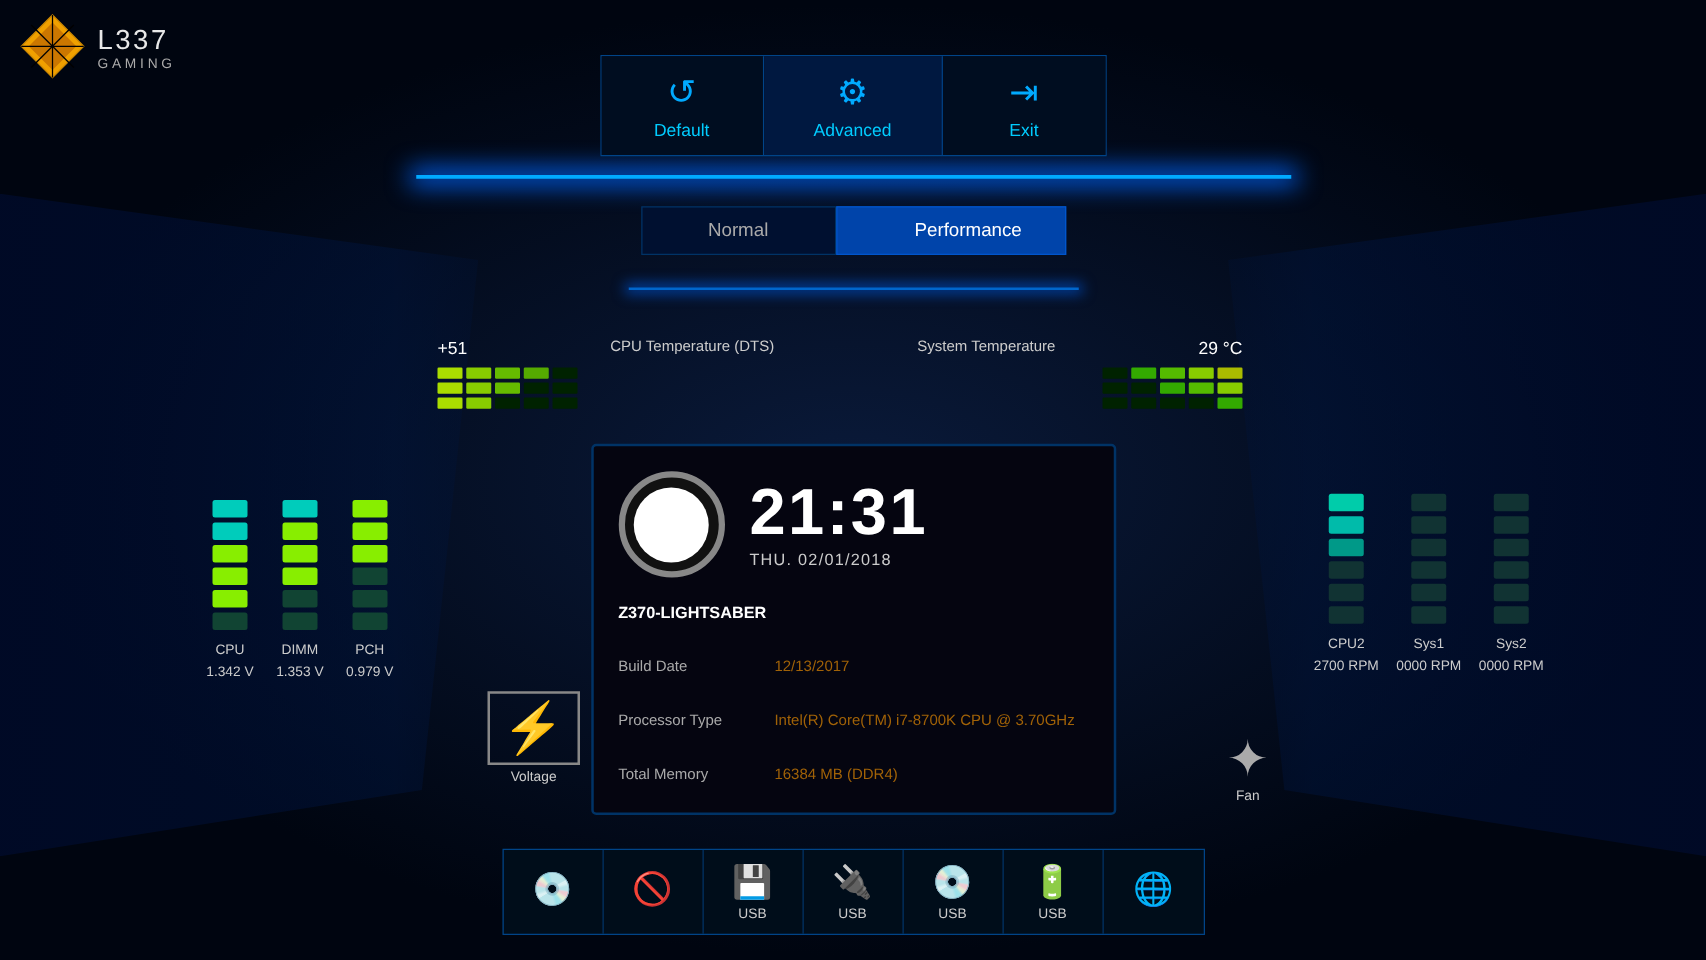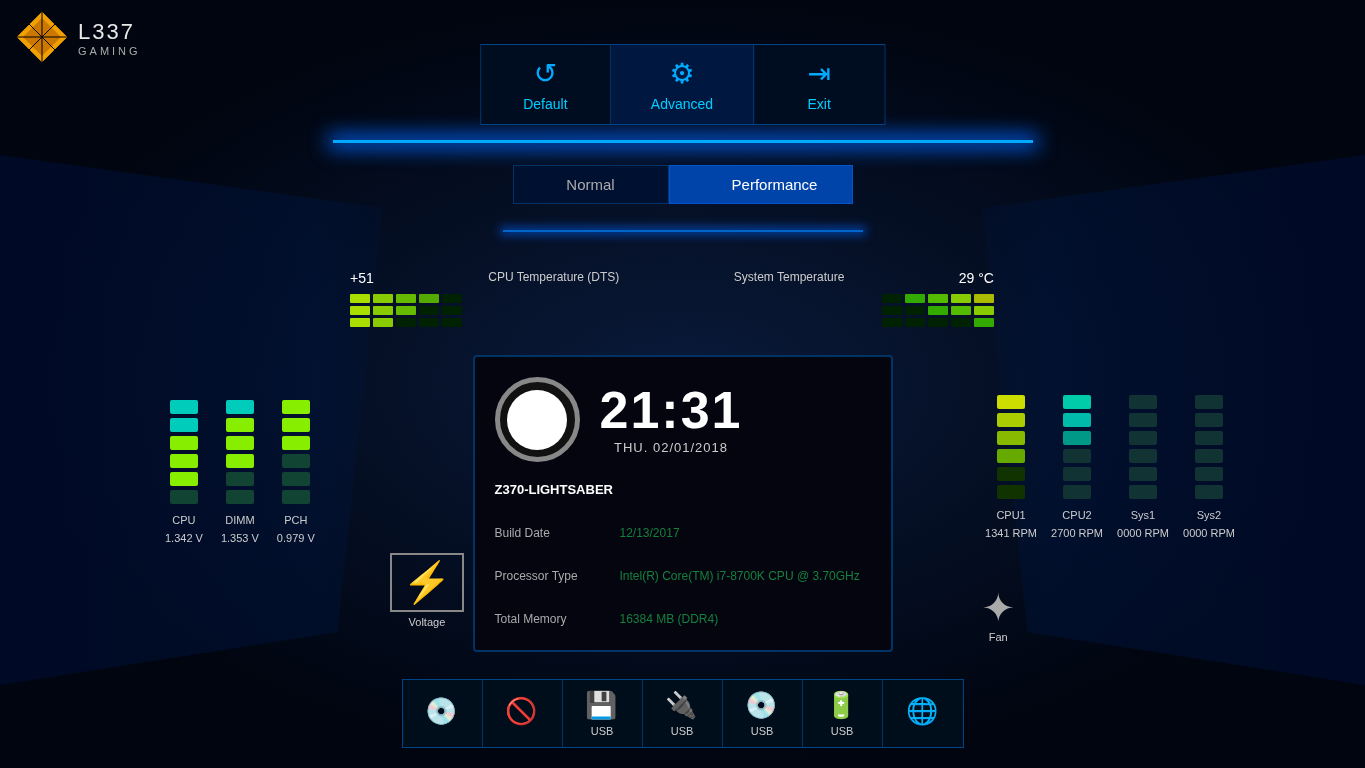--- a/index.html
+++ b/index.html
@@ -151,21 +151,20 @@
       font-weight: bold;
       color: #fff;
       letter-spacing: 2px;
       line-height: 1;
     }
     .clock-date {
       color: #ccc;
       font-size: 13px;
       margin-top: 4px;
       letter-spacing: 1px;
-      text-align: center;
     }
 
     
     .sys-info {
       font-size: 12px;
       color: #ccc;
     }
     .sys-info-title {
       color: #fff;
       font-size: 13px;
@@ -176,21 +175,21 @@
       display: flex;
       gap: 10px;
       margin-bottom: 4px;
       margin-top: 29px;
     }
     .sys-info-key {
       color: #aaa;
       min-width: 115px;
     }
     .sys-info-val {
-      color: #15803d;
+      color: #a16207;
     }
 
     
     .voltage-area {
       position: absolute;
       bottom: 140px;
       left: 390px;
       text-align: center;
     }
     .voltage-bolt {
@@ -581,30 +580,20 @@
   <div class="voltage-label">Voltage</div>
 </div>
 
 <div class="fan-area">
   <div class="fan-icon">✦</div>
   <div class="fan-label">Fan</div>
 </div>
 
 <div class="right-bars">
 
-  <div class="bar-column">
-    <div class="bar-seg" style="background:#ccdd00;"></div>
-    <div class="bar-seg" style="background:#aacc00;"></div>
-    <div class="bar-seg" style="background:#88bb00;"></div>
-    <div class="bar-seg" style="background:#66aa00;"></div>
-    <div class="bar-seg" style="background:#113300;"></div>
-    <div class="bar-seg" style="background:#113300;"></div>
-    <div class="rpm-label">CPU1</div>
-    <div class="rpm-value">1341 RPM</div>
-  </div>
 
   <div class="bar-column">
     <div class="bar-seg" style="background:#00ccaa;"></div>
     <div class="bar-seg" style="background:#00bbaa;"></div>
     <div class="bar-seg" style="background:#009988;"></div>
     <div class="bar-seg" style="background:#113333;"></div>
     <div class="bar-seg" style="background:#113333;"></div>
     <div class="bar-seg" style="background:#113333;"></div>
     <div class="rpm-label">CPU2</div>
     <div class="rpm-value">2700 RPM</div>

